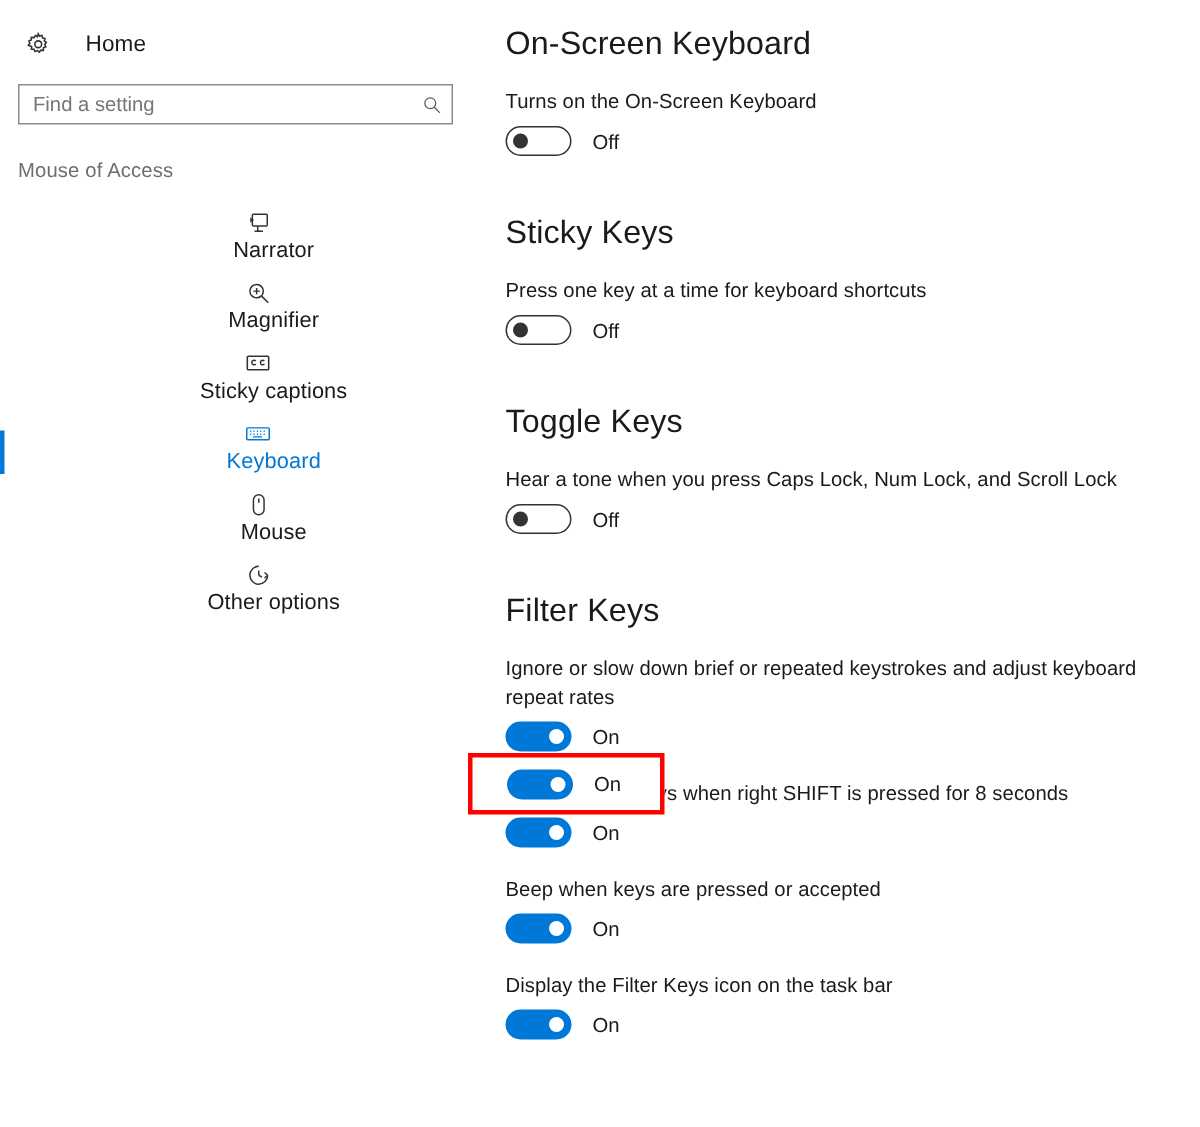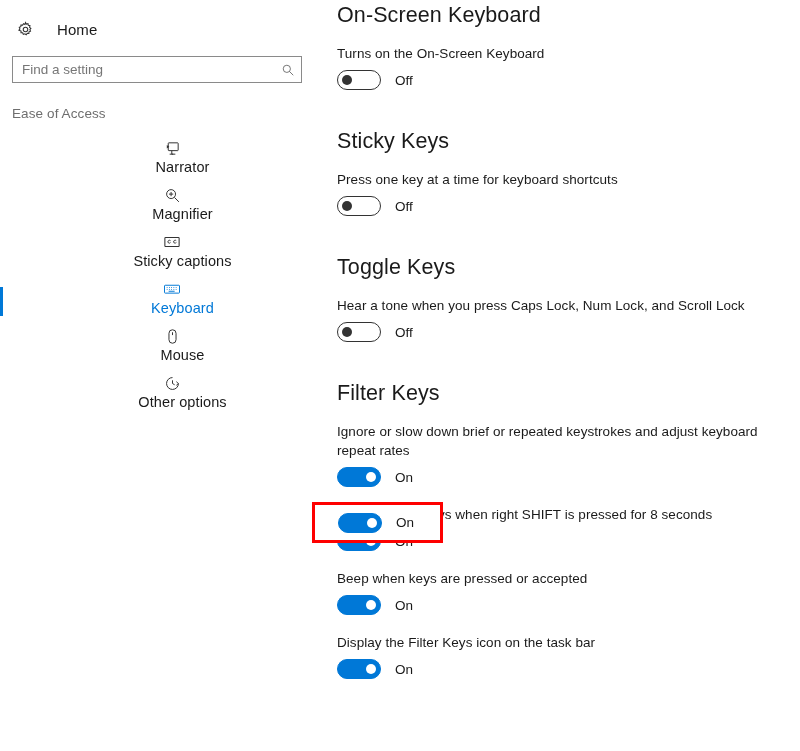--- a/index.html
+++ b/index.html
@@ -135,20 +135,21 @@
     margin-left: 21px;
     font-size: 14.5px;
     letter-spacing: 0.1px;
     white-space: nowrap;
   }
 
   
   .content {
     flex: 1 1 auto;
     position: relative;
+    padding-top: 14px;
     box-sizing: border-box;
   }
   .group {
     padding-left: 7px;
   }
   .group-title {
     font-size: 21.5px;
     font-weight: 400;
     color: #1a1a1a;
     margin: 0;
@@ -263,21 +264,21 @@
     <div class="search-wrap">
       <input class="search-input" type="text" value="" placeholder="Find a setting" style="">
       <span class="search-icon">
         <svg width="14" height="14" viewBox="0 0 24 24" fill="none" stroke="currentColor" stroke-width="1.4">
           <circle cx="10" cy="10" r="6.2"></circle>
           <line x1="14.6" y1="14.6" x2="21" y2="21"></line>
         </svg>
       </span>
     </div>
 
-    <div class="section-label">Ease of Access</div>
+    <div class="section-label">Mouse of Access</div>
 
     <div class="nav-list">
 
       <div class="nav-item">
         <span class="nav-icon">
           <svg width="17" height="17" viewBox="0 0 24 24" fill="none" stroke="currentColor" stroke-width="1.4">
             <rect x="6" y="4" width="14" height="11" rx="0.8"></rect>
             <path d="M13 20h-2v-5"></path>
             <line x1="8" y1="20" x2="16" y2="20"></line>
             <path d="M4 7v5l3.5-2.5z" fill="currentColor" stroke="none"></path>

